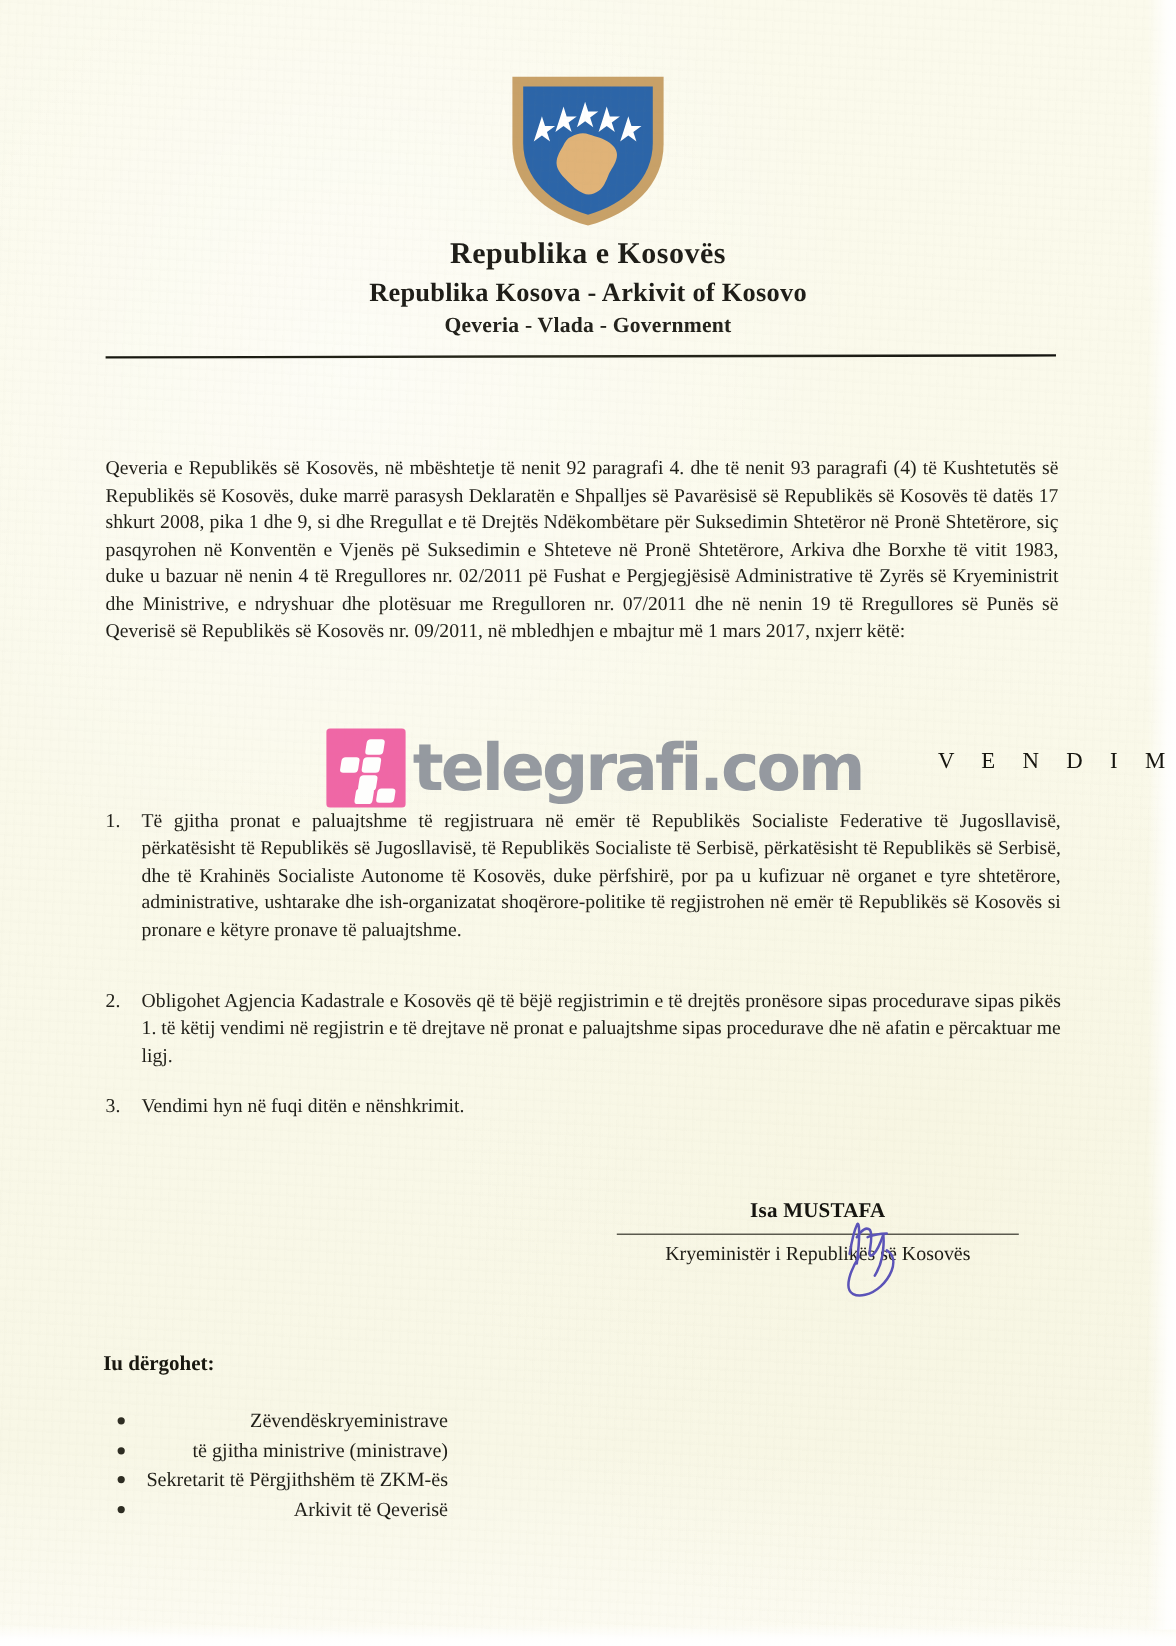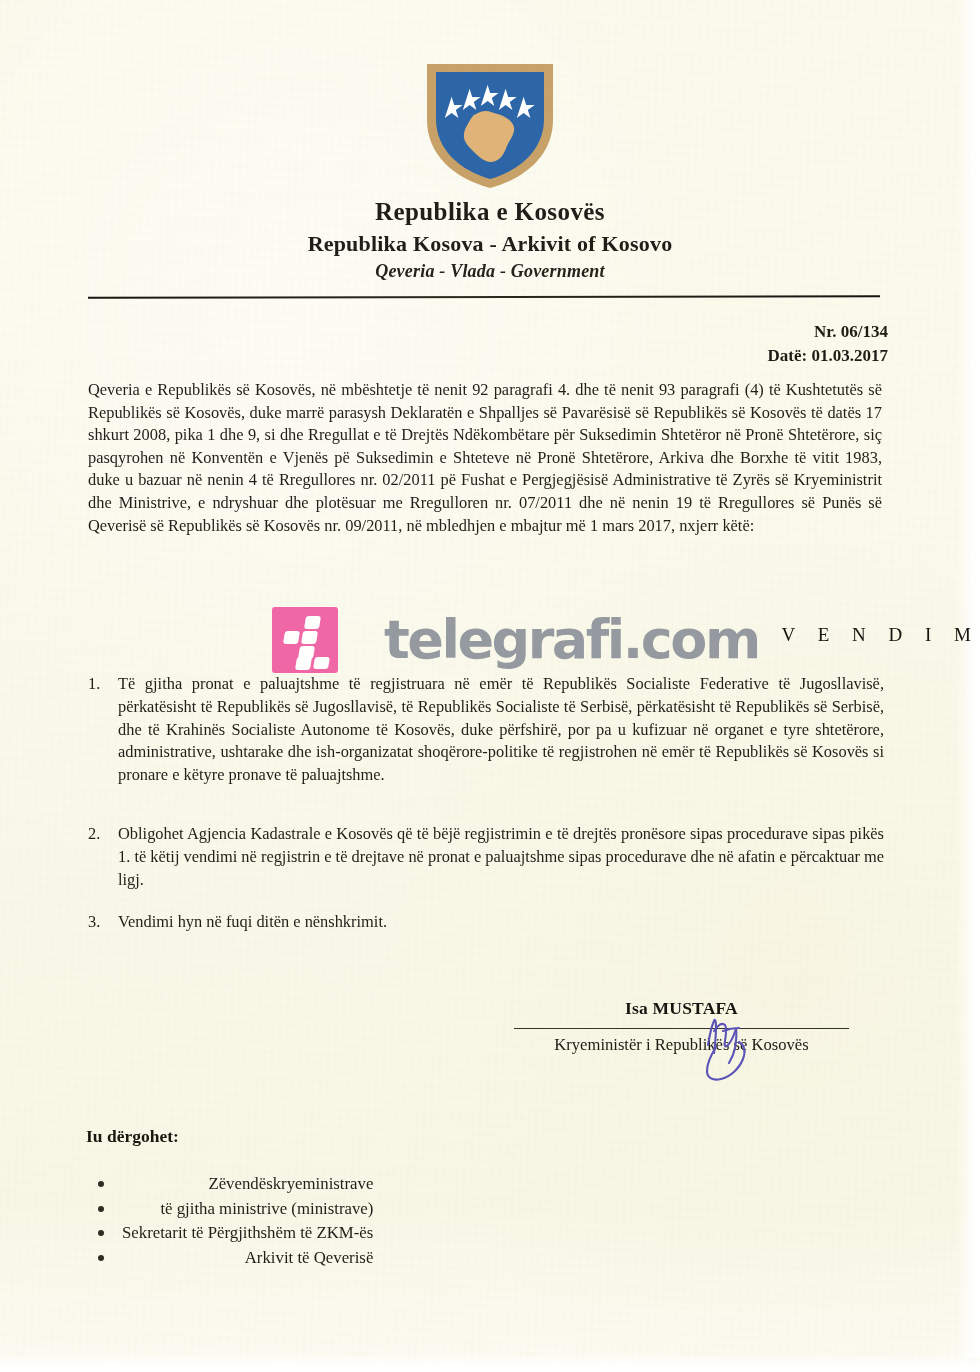--- a/index.html
+++ b/index.html
@@ -70,21 +70,20 @@
   #title-2 {
     font-size: 22px;
     font-weight: bold;
     letter-spacing: .2px;
     color: #1e1d18;
     margin-top: 4px;
   }
   #title-3 {
     font-size: 18px;
     font-weight: bold;
-    font-style: italic;
     letter-spacing: .2px;
     color: #23221c;
     margin-top: 5px;
   }
 
   
   #rule {
     position: absolute;
     left: 88px; top: 296px;
     width: 792px; height: 2px;
@@ -127,21 +126,20 @@
     z-index: 3;
   }
   #watermark {
     position: absolute;
     left: 272px; top: 607px;
     display: flex;
     align-items: center;
     z-index: 2;
     opacity: .92;
     pointer-events: none;
-    gap: 40px;
   }
   #wm-logo {
     width: 66px; height: 66px;
     background: #ef5ba0;
     border-radius: 3px;
     position: relative;
     flex: none;
   }
   #wm-logo i {
     position: absolute;
@@ -276,24 +274,20 @@
   </div>
 
   <div id="header">
     <div id="title-1">Republika e Kosovës</div>
     <div id="title-2">Republika Kosova - Arkivit of Kosovo</div>
     <div id="title-3">Qeveria - Vlada - Government</div>
   </div>
 
   <div id="rule"></div>
 
-  <div id="docmeta">
-    <div>Nr. 06/134</div>
-    <div>Datë: 01.03.2017</div>
-  </div>
 
   <div id="preamble">Qeveria e Republikës së Kosovës, në mbështetje të nenit 92 paragrafi 4. dhe të nenit 93 paragrafi (4) të Kushtetutës së Republikës së Kosovës, duke marrë parasysh Deklaratën e Shpalljes së Pavarësisë së Republikës së Kosovës të datës 17 shkurt 2008, pika 1 dhe 9, si dhe Rregullat e të Drejtës Ndëkombëtare për Suksedimin Shtetëror në Pronë Shtetërore, siç pasqyrohen në Konventën e Vjenës pë Suksedimin e Shteteve në Pronë Shtetërore, Arkiva dhe Borxhe të vitit 1983, duke u bazuar në nenin 4 të Rregullores nr. 02/2011 pë Fushat e Pergjegjësisë Administrative të Zyrës së Kryeministrit dhe Ministrive, e ndryshuar dhe plotësuar me Rregulloren nr. 07/2011 dhe në nenin 19 të Rregullores së Punës së Qeverisë së Republikës së Kosovës nr. 09/2011, në mbledhjen e mbajtur më 1 mars 2017, nxjerr këtë:</div>
 
   <div id="watermark">
     <div id="wm-logo">
       <i class="t3"></i>
         <i class="t1"></i>
         <i class="t2"></i>
         <i class="t4"></i>
         <i class="t5"></i>

